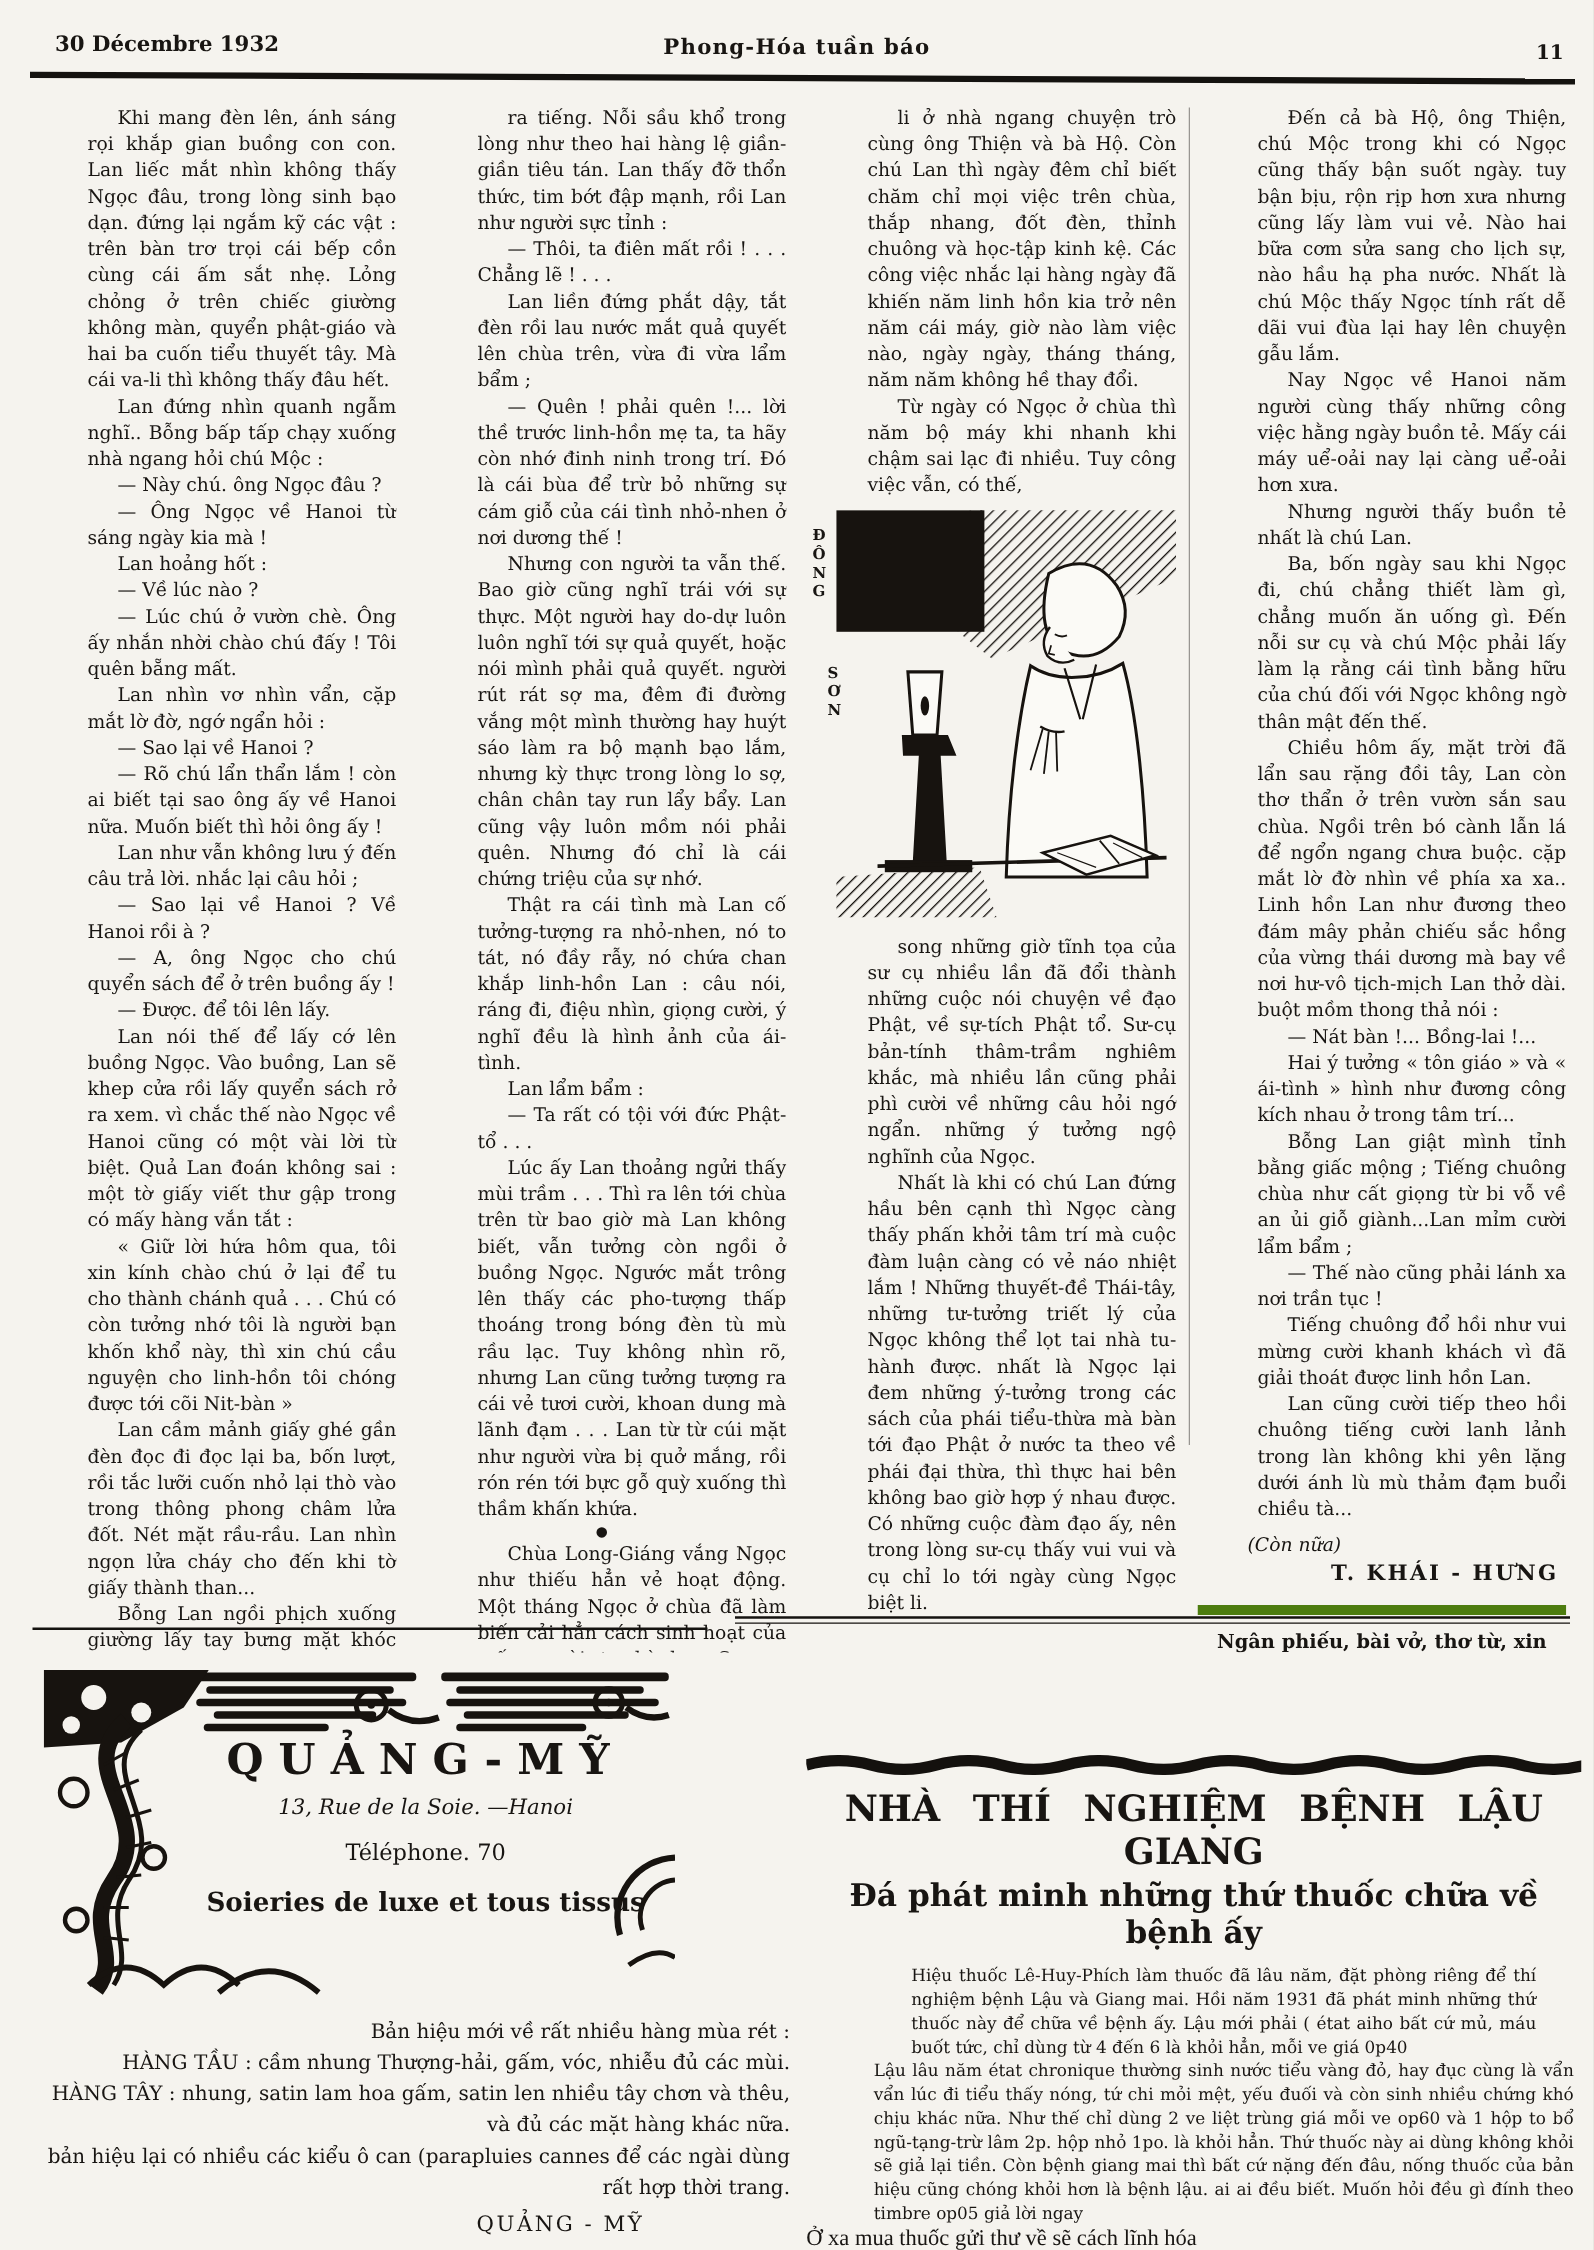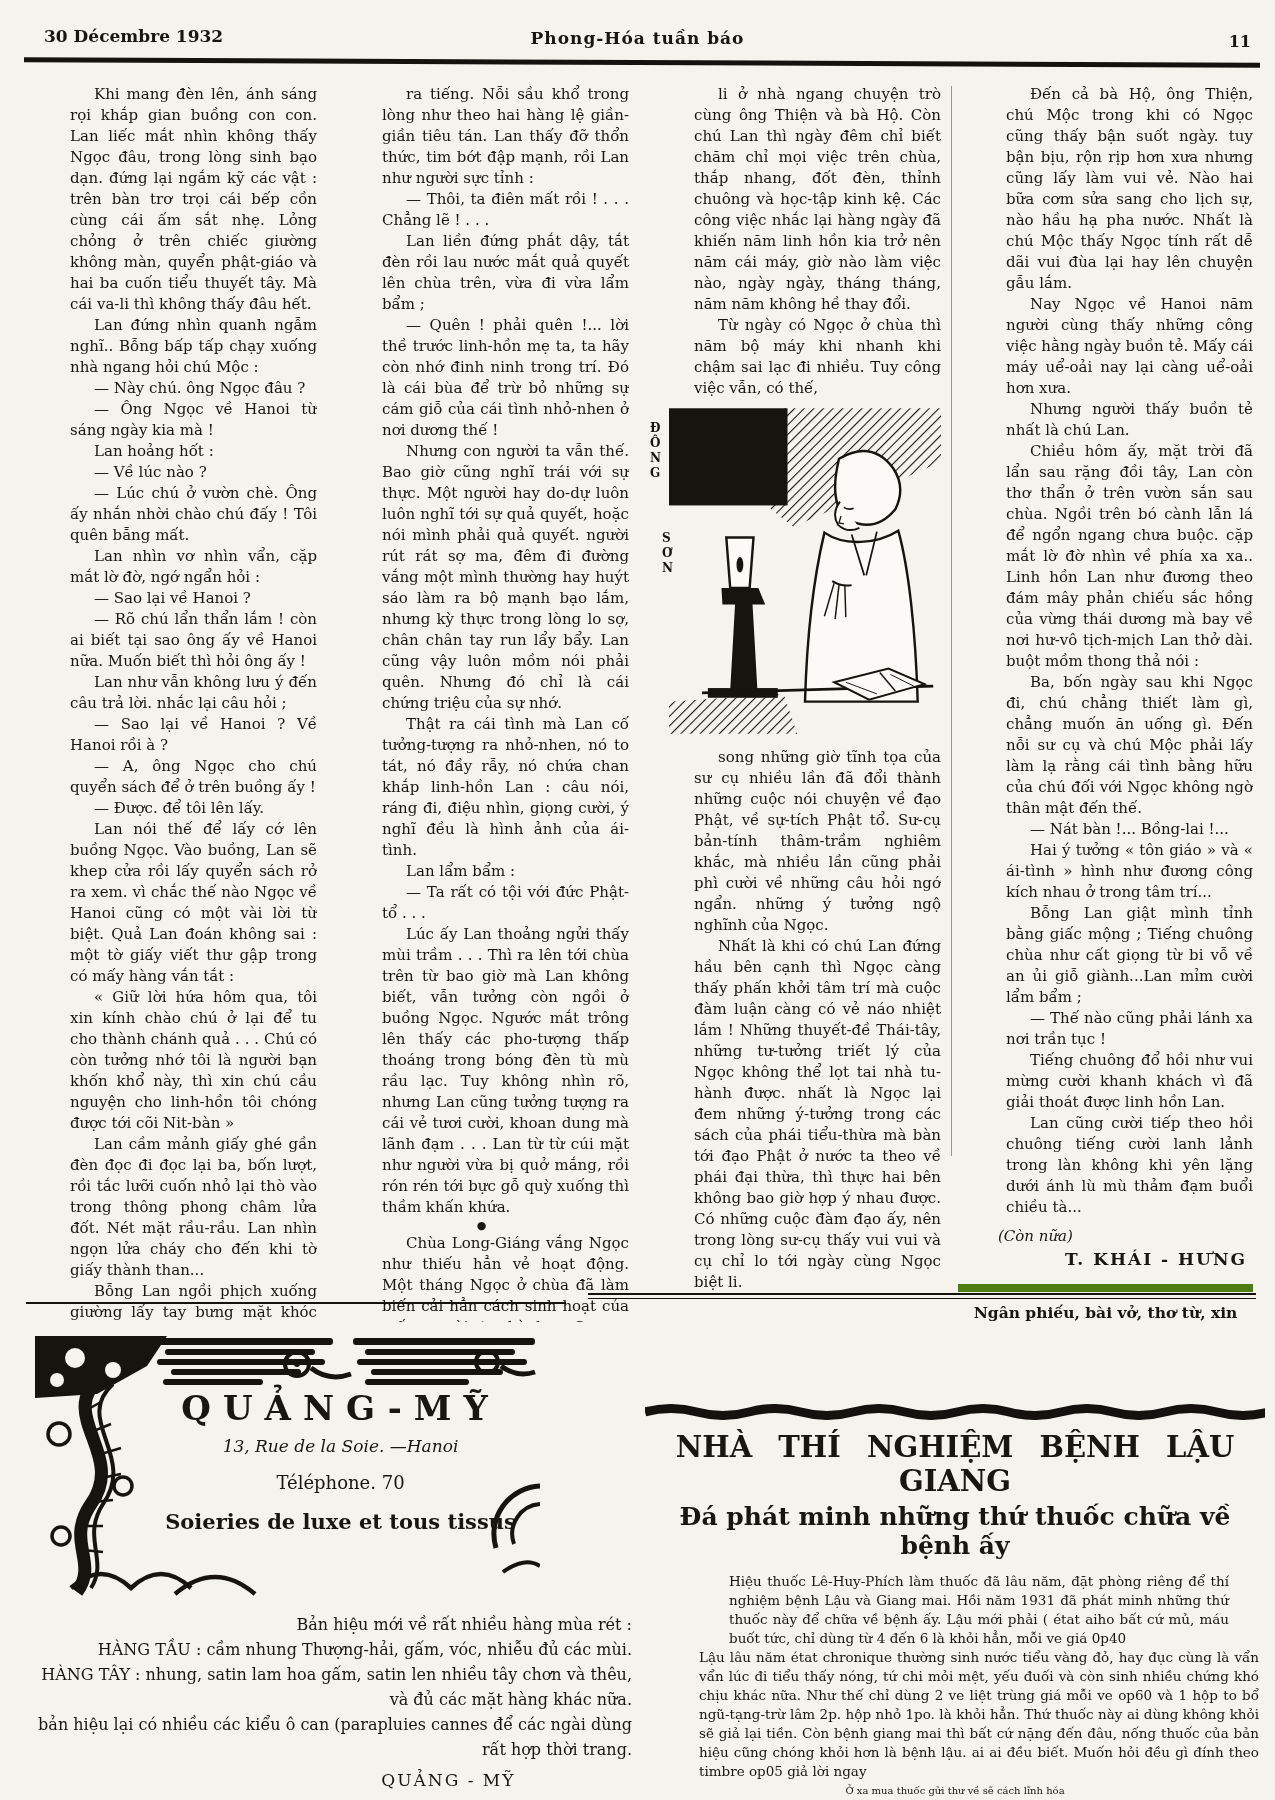--- a/index.html
+++ b/index.html
@@ -55,21 +55,21 @@
   .qm-foot-name{font-weight:normal;font-size:17px;letter-spacing:2px;}
   .qm-foot-tag{font-size:16px;margin-top:4px;}
   
   .ad-right{position:absolute;left:645px;top:1404px;width:620px;}
   .wavy{display:block;}
   .lh-h1{font-size:29px;font-weight:bold;text-align:center;word-spacing:16px;margin-top:10px;}
   .lh-h2{font-size:25px;font-weight:bold;text-align:center;margin-top:4px;}
   .lh-body{margin-top:12px;font-size:13.5px;line-height:19px;padding:0 6px;}
   .lh-body .para{text-indent:0;}
   .lh-body .para:first-child{padding:0 30px;}
-  .lh-center{text-align:center;font-size:10px;line-height:19px;}
+  .lh-center{text-align:left;font-size:18px;line-height:19px;font-family:Liberation Serif, serif;}
   .lh-contact{font-size:24px;font-weight:bold;margin-top:12px;word-spacing:9px;white-space:nowrap;}
 </style>
 </head>
 <body>
 
 <div class="page">
 
   <div class="masthead">
     <div class="m-date">30 Décembre 1932</div>
     <div class="m-title">Phong-Hóa tuần báo</div>
@@ -170,22 +170,22 @@
           <div class="para">song những giờ tĩnh tọa của sư cụ nhiều lần đã đổi thành những cuộc nói chuyện về đạo Phật, về sự-tích Phật tổ. Sư-cụ bản-tính thâm-trầm nghiêm khắc, mà nhiều lần cũng phải phì cười về những câu hỏi ngớ ngẩn. những ý tưởng ngộ nghĩnh của Ngọc.</div>
           <div class="para">Nhất là khi có chú Lan đứng hầu bên cạnh thì Ngọc càng thấy phấn khởi tâm trí mà cuộc đàm luận càng có vẻ náo nhiệt lắm ! Những thuyết-đề Thái-tây, những tư-tưởng triết lý của Ngọc không thể lọt tai nhà tu-hành được. nhất là Ngọc lại đem những ý-tưởng trong các sách của phái tiểu-thừa mà bàn tới đạo Phật ở nước ta theo về phái đại thừa, thì thực hai bên không bao giờ hợp ý nhau được. Có những cuộc đàm đạo ấy, nên trong lòng sư-cụ thấy vui vui và cụ chỉ lo tới ngày cùng Ngọc biệt li.</div>
         </div>
     </div>
 
     <div class="col">
       <div>
           <div class="para">Đến cả bà Hộ, ông Thiện, chú Mộc trong khi có Ngọc cũng thấy bận suốt ngày. tuy bận bịu, rộn rịp hơn xưa nhưng cũng lấy làm vui vẻ. Nào hai bữa cơm sửa sang cho lịch sự, nào hầu hạ pha nước. Nhất là chú Mộc thấy Ngọc tính rất dễ dãi vui đùa lại hay lên chuyện gẫu lắm.</div>
           <div class="para">Nay Ngọc về Hanoi năm người cùng thấy những công việc hằng ngày buồn tẻ. Mấy cái máy uể-oải nay lại càng uể-oải hơn xưa.</div>
           <div class="para">Nhưng người thấy buồn tẻ nhất là chú Lan.</div>
+          <div class="para">Ba, bốn ngày sau khi Ngọc đi, chú chẳng thiết làm gì, chẳng muốn ăn uống gì. Đến nỗi sư cụ và chú Mộc phải lấy làm lạ rằng cái tình bằng hữu của chú đối với Ngọc không ngờ thân mật đến thế.</div>
           <div class="para">Chiều hôm ấy, mặt trời đã lẩn sau rặng đồi tây, Lan còn thơ thẩn ở trên vườn sắn sau chùa. Ngồi trên bó cành lẫn lá để ngổn ngang chưa buộc. cặp mắt lờ đờ nhìn về phía xa xa.. Linh hồn Lan như đương theo đám mây phản chiếu sắc hồng của vừng thái dương mà bay về nơi hư-vô tịch-mịch Lan thở dài. buột mồm thong thả nói :</div>
-          <div class="para">Ba, bốn ngày sau khi Ngọc đi, chú chẳng thiết làm gì, chẳng muốn ăn uống gì. Đến nỗi sư cụ và chú Mộc phải lấy làm lạ rằng cái tình bằng hữu của chú đối với Ngọc không ngờ thân mật đến thế.</div>
           <div class="para">— Nát bàn !... Bồng-lai !...</div>
           <div class="para">Hai ý tưởng « tôn giáo » và « ái-tình » hình như đương công kích nhau ở trong tâm trí...</div>
           <div class="para">Bỗng Lan giật mình tỉnh bằng giấc mộng ; Tiếng chuông chùa như cất giọng từ bi vỗ về an ủi giỗ giành...Lan mỉm cười lẩm bẩm ;</div>
           <div class="para">— Thế nào cũng phải lánh xa nơi trần tục !</div>
           <div class="para">Tiếng chuông đổ hồi như vui mừng cười khanh khách vì đã giải thoát được linh hồn Lan.</div>
           <div class="para">Lan cũng cười tiếp theo hồi chuông tiếng cười lanh lảnh trong làn không khi yên lặng dưới ánh lù mù thảm đạm buổi chiều tà...</div>
         </div>
       <div class="end-more">(Còn nữa)</div>
       <div class="end-author">T. KHÁI - HƯNG</div>
       <div class="notice">

